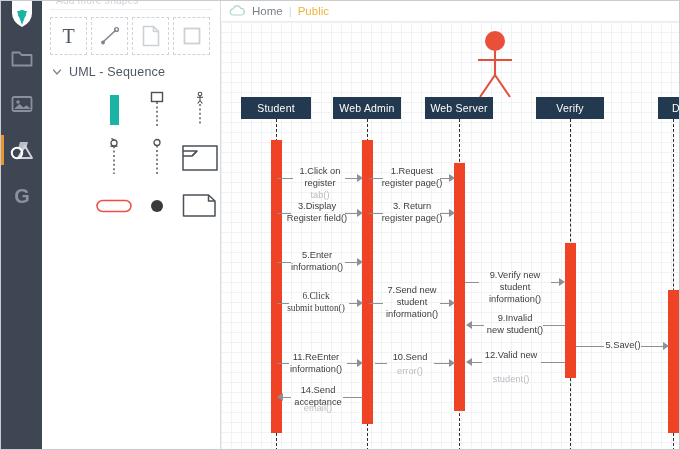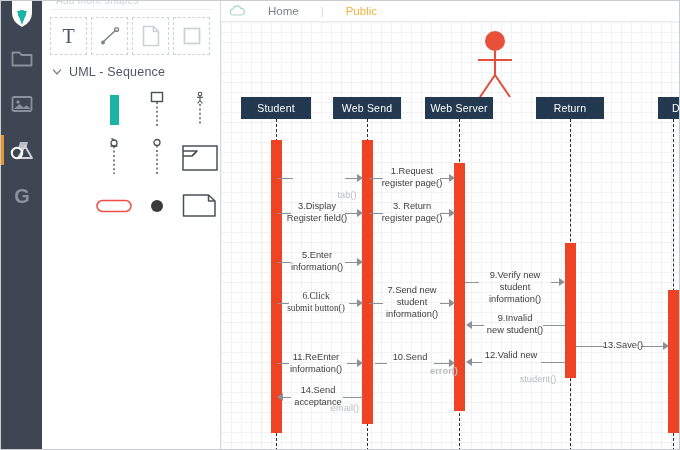--- a/index.html
+++ b/index.html
@@ -146,21 +146,21 @@
     overflow: hidden;
     background: #ffffff;
   }
   #breadcrumb {
     position: absolute;
     left: 0; top: 0;
     width: 460px; height: 21px;
     background: #ffffff;
     display: flex;
     align-items: center;
-    gap: 22px;
+    gap: 6px;
     padding-left: 8px;
     box-sizing: border-box;
     border-bottom: 1px solid #e9ebee;
     z-index: 5;
   }
   #cloud-icon { display: block; }
   .crumb {
     font-size: 11.5px;
     color: #7b8088;
   }
@@ -216,21 +216,21 @@
   }
 
   .msg {
     position: absolute;
     font-size: 9.3px;
     color: #3d3d3d;
     text-align: center;
     line-height: 12px;
     white-space: pre-line;
   }
-  .msg-fade { color: #b9bcc0; padding-left: 27px; }
+  .msg-fade { color: #b9bcc0; }
 
   .arrow-line {
     position: absolute;
     height: 0;
     border-top: 1px solid #8d9096;
   }
   .arrow-head {
     position: absolute;
     width: 0; height: 0;
     border-top: 4px solid transparent;
@@ -430,46 +430,48 @@
         </svg>
       </div>
 
       <div class="lifeline-box" style="left:20px;top:75px;width:70px;">
         <span>Student</span>
       </div>
       <div class="lifeline-dash" style="left:55px;top:97px;height:332px;"></div>
       <div class="activation" style="left:50px;top:118px;height:293px;"></div>
 
       <div class="lifeline-box" style="left:112px;top:75px;width:68px;">
-        <span>Web Send</span>
+        <span>Web Admin</span>
       </div>
       <div class="lifeline-dash" style="left:146px;top:97px;height:332px;"></div>
       <div class="activation" style="left:141px;top:118px;height:284px;"></div>
 
       <div class="lifeline-box" style="left:204px;top:75px;width:68px;">
         <span>Web Server</span>
       </div>
       <div class="lifeline-dash" style="left:238px;top:97px;height:332px;"></div>
       <div class="activation" style="left:233px;top:141px;height:248px;"></div>
 
       <div class="lifeline-box" style="left:315px;top:75px;width:68px;">
-        <span>Return</span>
+        <span>Verify</span>
       </div>
       <div class="lifeline-dash" style="left:349px;top:97px;height:332px;"></div>
       <div class="activation" style="left:344px;top:221px;height:135px;"></div>
 
       <div class="lifeline-box" style="left:437px;top:75px;width:68px;justify-content:flex-start;padding-left:14px;">
         <span>DB</span>
       </div>
       <div class="lifeline-dash" style="left:452px;top:97px;height:332px;"></div>
       <div class="activation" style="left:447px;top:268px;height:143px;"></div>
 
       <div class="arrow-line" style="left:56px;top:156px;width:16px;"></div>
       <div class="arrow-line" style="left:124px;top:156px;width:12px;"></div>
       <div class="arrow-head right" style="left:136px;top:152px;"></div>
+      <div class="msg" style="left:70px;top:143px;width:58px;">1.Click on
+register</div>
       <div class="msg msg-fade" style="left:70px;top:167px;width:58px;">tab()</div>
 
       <div class="arrow-line" style="left:148px;top:156px;width:14px;"></div>
       <div class="arrow-line" style="left:219px;top:156px;width:9px;"></div>
       <div class="arrow-head right" style="left:228px;top:152px;"></div>
       <div class="msg" style="left:160px;top:143px;width:62px;">1.Request
 register page()</div>
 
       <div class="arrow-line" style="left:56px;top:191px;width:14px;"></div>
       <div class="arrow-line" style="left:124px;top:191px;width:12px;"></div>
@@ -516,27 +518,27 @@
 
       <div class="arrow-head left" style="left:245px;top:336px;"></div>
       <div class="arrow-line" style="left:251px;top:340px;width:10px;"></div>
       <div class="arrow-line" style="left:320px;top:340px;width:24px;"></div>
       <div class="msg" style="left:258px;top:327px;width:64px;">12.Valid  new</div>
       <div class="msg msg-fade" style="left:258px;top:351px;width:64px;">student()</div>
 
       <div class="arrow-line" style="left:355px;top:324px;width:28px;"></div>
       <div class="arrow-line" style="left:420px;top:324px;width:22px;"></div>
       <div class="arrow-head right" style="left:442px;top:320px;"></div>
-      <div class="msg" style="left:381px;top:317px;width:42px;">13.Save()</div>
+      <div class="msg" style="left:381px;top:317px;width:42px;">5.Save()</div>
 
       <div class="arrow-line" style="left:154px;top:341px;width:12px;"></div>
       <div class="arrow-line" style="left:213px;top:341px;width:15px;"></div>
       <div class="arrow-head right" style="left:228px;top:337px;"></div>
       <div class="msg" style="left:160px;top:329px;width:58px;">10.Send</div>
-      <div class="msg msg-fade" style="left:167px;top:343px;width:58px;font-weight:bold;">error()</div>
+      <div class="msg msg-fade" style="left:160px;top:343px;width:58px;">error()</div>
 
       <div class="arrow-line" style="left:56px;top:341px;width:12px;"></div>
       <div class="arrow-line" style="left:126px;top:341px;width:10px;"></div>
       <div class="arrow-head right" style="left:136px;top:337px;"></div>
       <div class="msg" style="left:60px;top:329px;width:70px;">11.ReEnter
 information()</div>
 
       <div class="arrow-head left" style="left:56px;top:371px;"></div>
       <div class="arrow-line" style="left:62px;top:375px;width:8px;"></div>
       <div class="arrow-line" style="left:122px;top:375px;width:20px;"></div>

